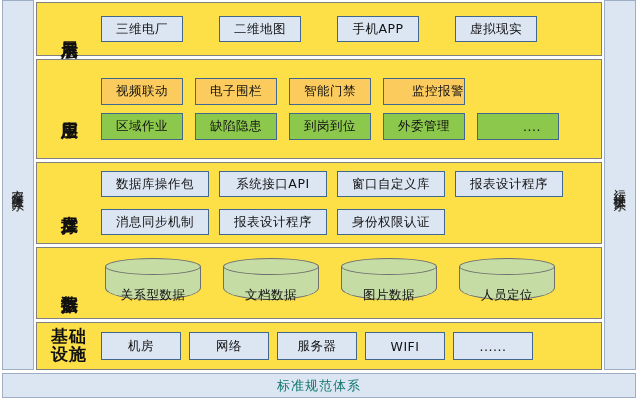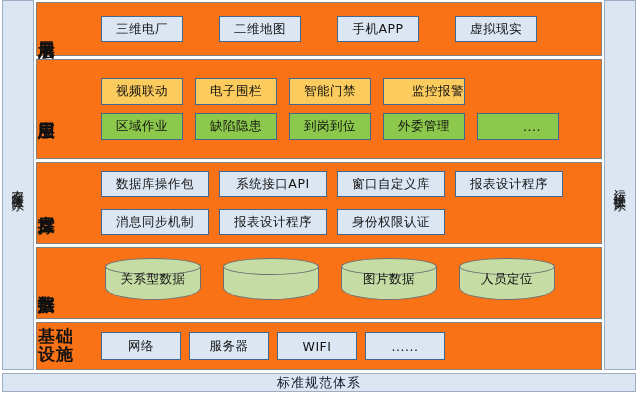--- a/index.html
+++ b/index.html
@@ -51,40 +51,40 @@
     left: 36px;
     top: 2px;
     width: 566px;
     height: 368px;
     box-sizing: border-box;
     display: flex;
     flex-direction: column;
   }
   .layer {
     border: 1.5px solid #808080;
-    background: #f97316;
+    background: #fde047;
     box-sizing: border-box;
     display: flex;
     align-items: center;
     margin-bottom: 3px;
   }
   .layer:last-child { margin-bottom: 0; }
 
   .layer-presentation { height: 54px; }
   .layer-application  { height: 100px; }
   .layer-support      { height: 82px; }
   .layer-data         { height: 72px; }
   .layer-infra        { height: 48px; }
 
   .layer-title {
     flex: 0 0 64px;
     width: 64px;
     display: flex;
     align-items: center;
-    justify-content: flex-start;
+    justify-content: center;
     font-size: 17px;
     font-weight: bold;
     color: #111111;
     line-height: 1.05;
     letter-spacing: 1px;
   }
   .layer-title .t-vertical {
     writing-mode: vertical-rl;
     text-orientation: upright;
     letter-spacing: 1px;
@@ -174,47 +174,47 @@
     width: 96px;
     height: 17px;
     background: #c5dca5;
     border: 1px solid #6f6f6f;
     border-radius: 50%;
     box-sizing: border-box;
   }
   .cyl .cyl-label {
     position: absolute;
     left: 0;
-    top: 8px;
+    top: 24px;
     width: 96px;
     height: 26px;
     display: flex;
     align-items: center;
     justify-content: center;
     font-size: 12.5px;
     color: #111111;
     letter-spacing: 0.5px;
     white-space: nowrap;
   }
 
   
   .bottom-bar {
     position: absolute;
     left: 2px;
     top: 373px;
     width: 634px;
-    height: 19px;
+    height: 25px;
     background: #dce6f2;
     border: 1px solid #9cadc4;
     box-sizing: border-box;
     display: flex;
     align-items: center;
     justify-content: center;
     font-size: 13px;
-    color: #0f172a;
+    color: #0f766e;
     letter-spacing: 1px;
   }
 </style>
 </head>
 <body>
 
 <div id="diagram">
 
   <div class="side-band left">
     <span class="vtext">安全保障体系</span>
@@ -287,20 +287,21 @@
       <div class="layer-body">
         <div class="row row-data">
           <div class="cyl">
             <div class="body"></div>
             <div class="top"></div>
             <div class="cyl-label">关系型数据</div>
           </div>
           <div class="cyl">
             <div class="body"></div>
             <div class="top"></div>
+            <div class="cyl-label">文档数据</div>
           </div>
           <div class="cyl">
             <div class="body"></div>
             <div class="top"></div>
             <div class="cyl-label">图片数据</div>
           </div>
           <div class="cyl">
             <div class="body"></div>
             <div class="top"></div>
             <div class="cyl-label">人员定位</div>
@@ -308,20 +309,21 @@
         </div>
       </div>
     </div>
 
     <div class="layer layer-infra">
       <div class="layer-title">
         <span class="t-wrap">基础设施</span>
       </div>
       <div class="layer-body">
         <div class="row row-infra">
+          <div class="node">机房</div>
           <div class="node">网络</div>
           <div class="node">服务器</div>
           <div class="node">WIFI</div>
           <div class="node">......</div>
         </div>
       </div>
     </div>
 
   </div>
 

